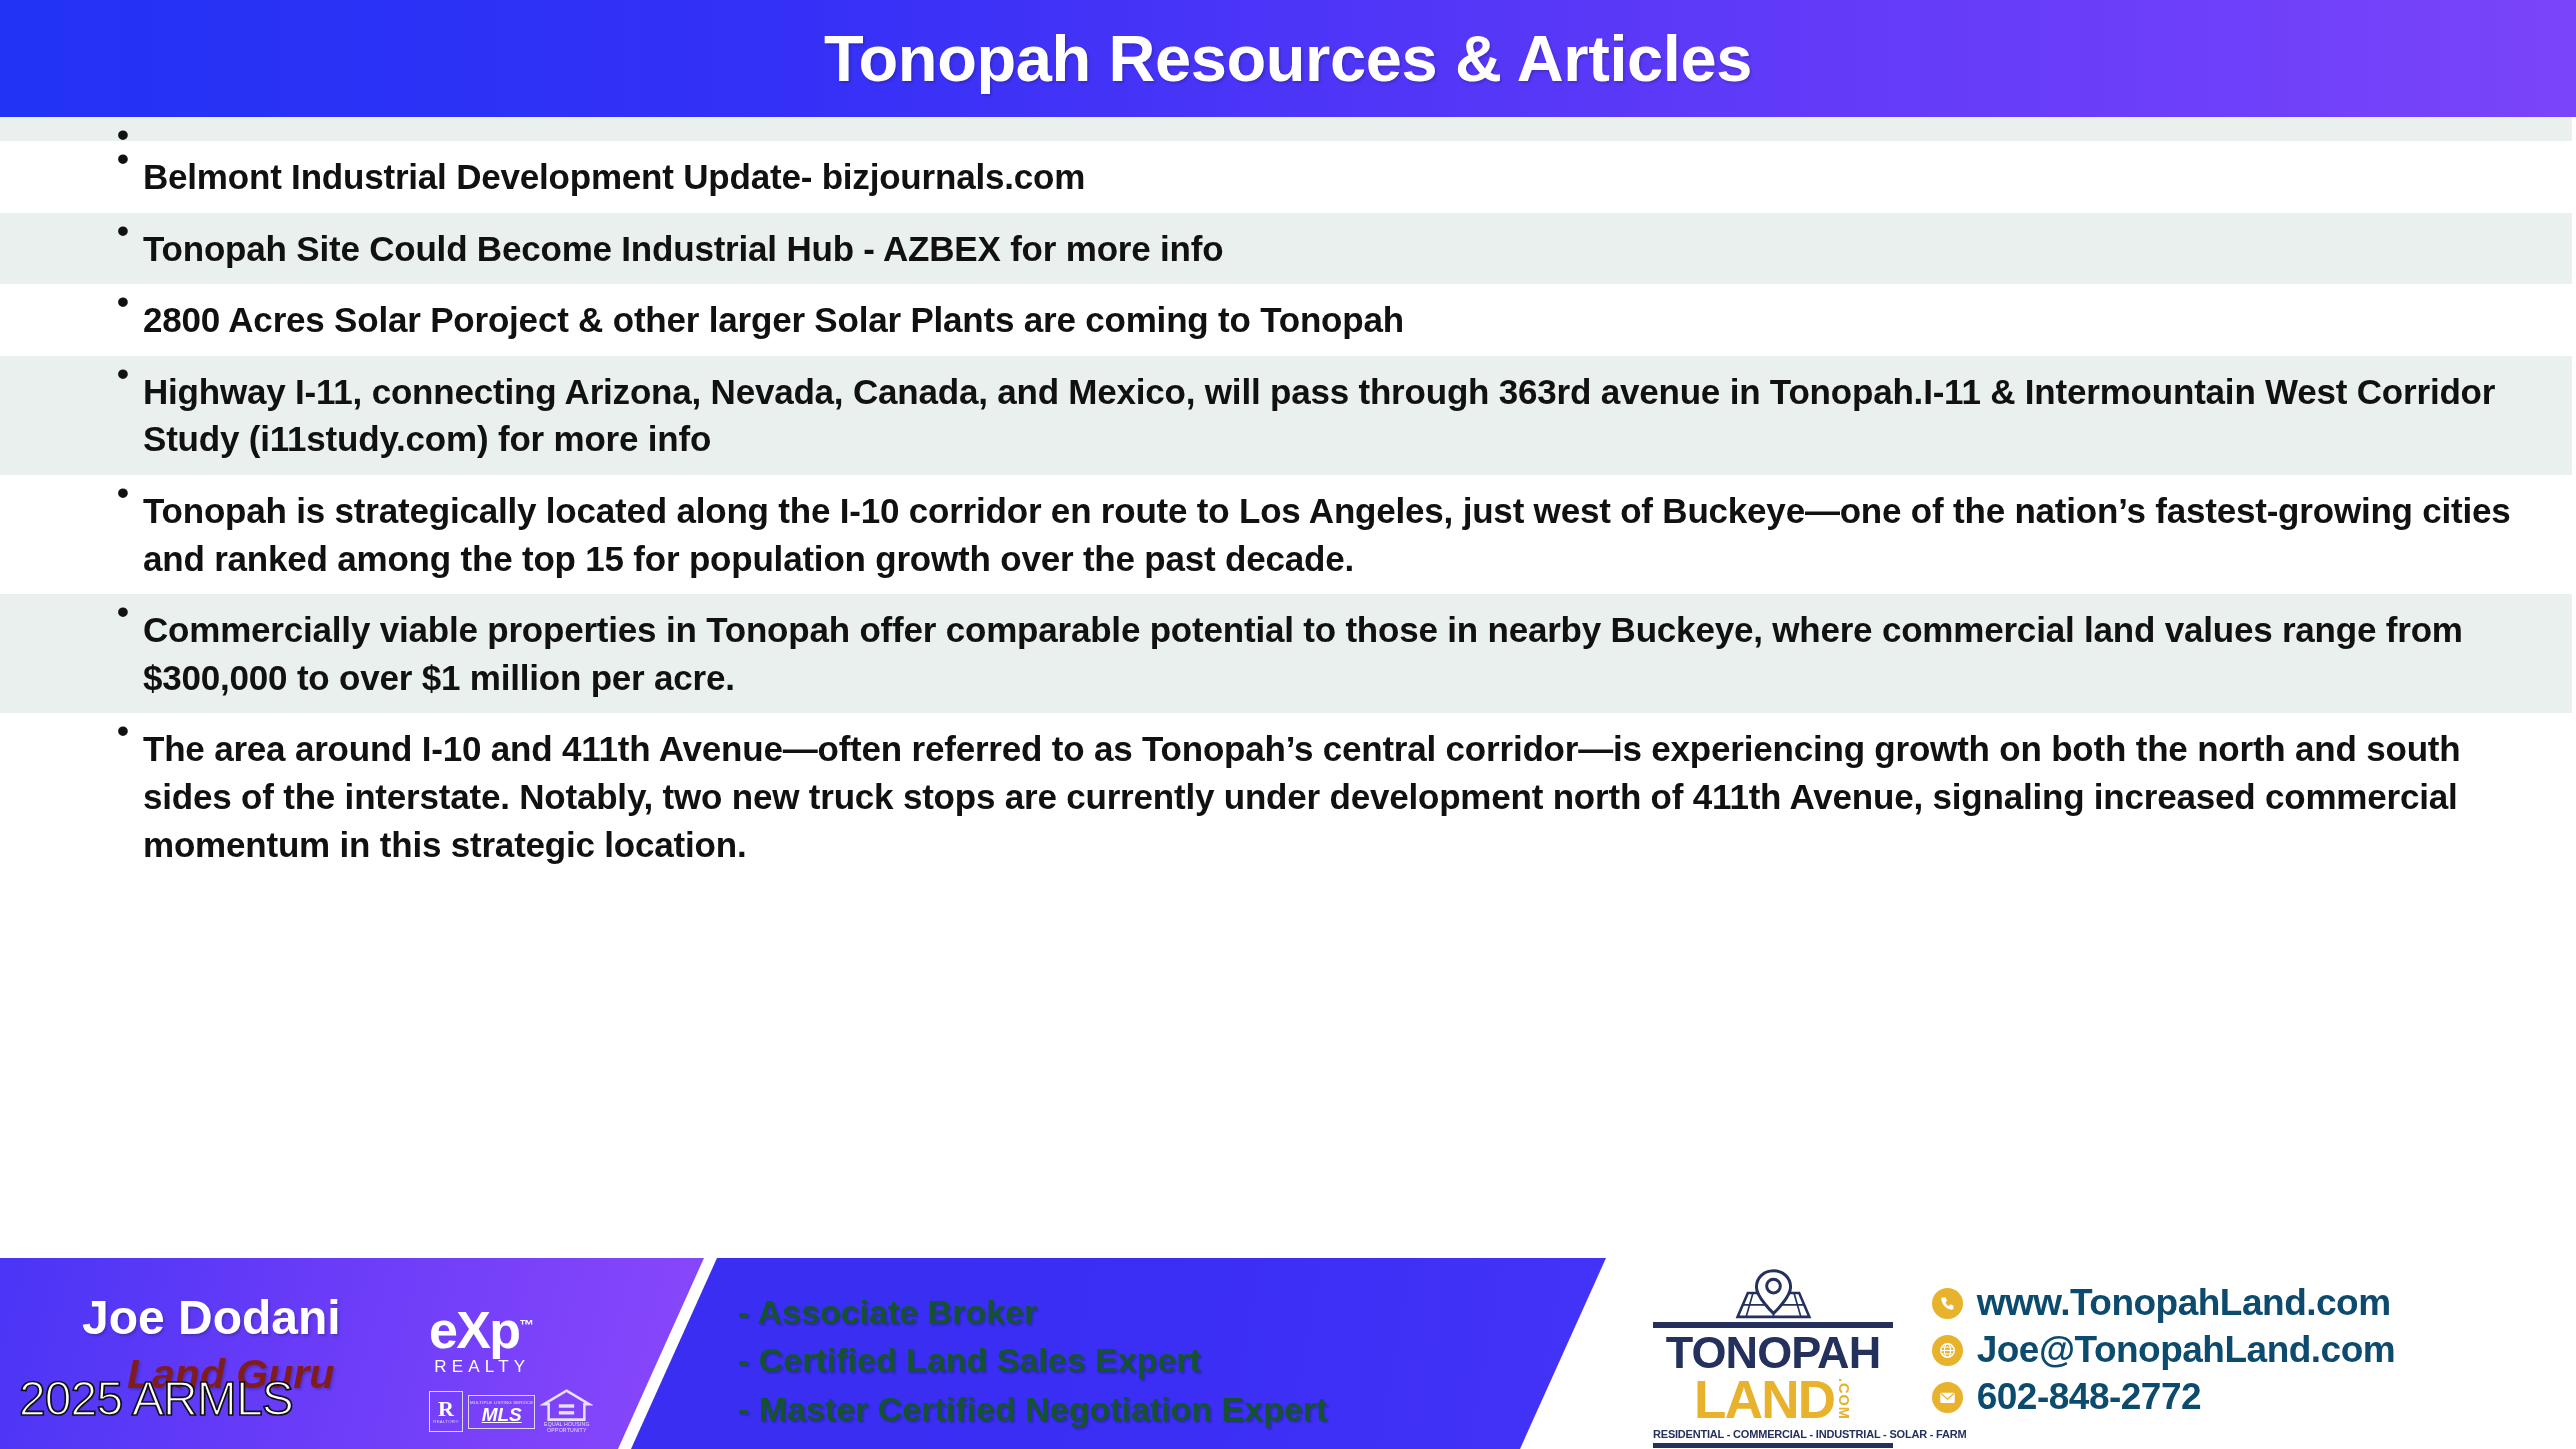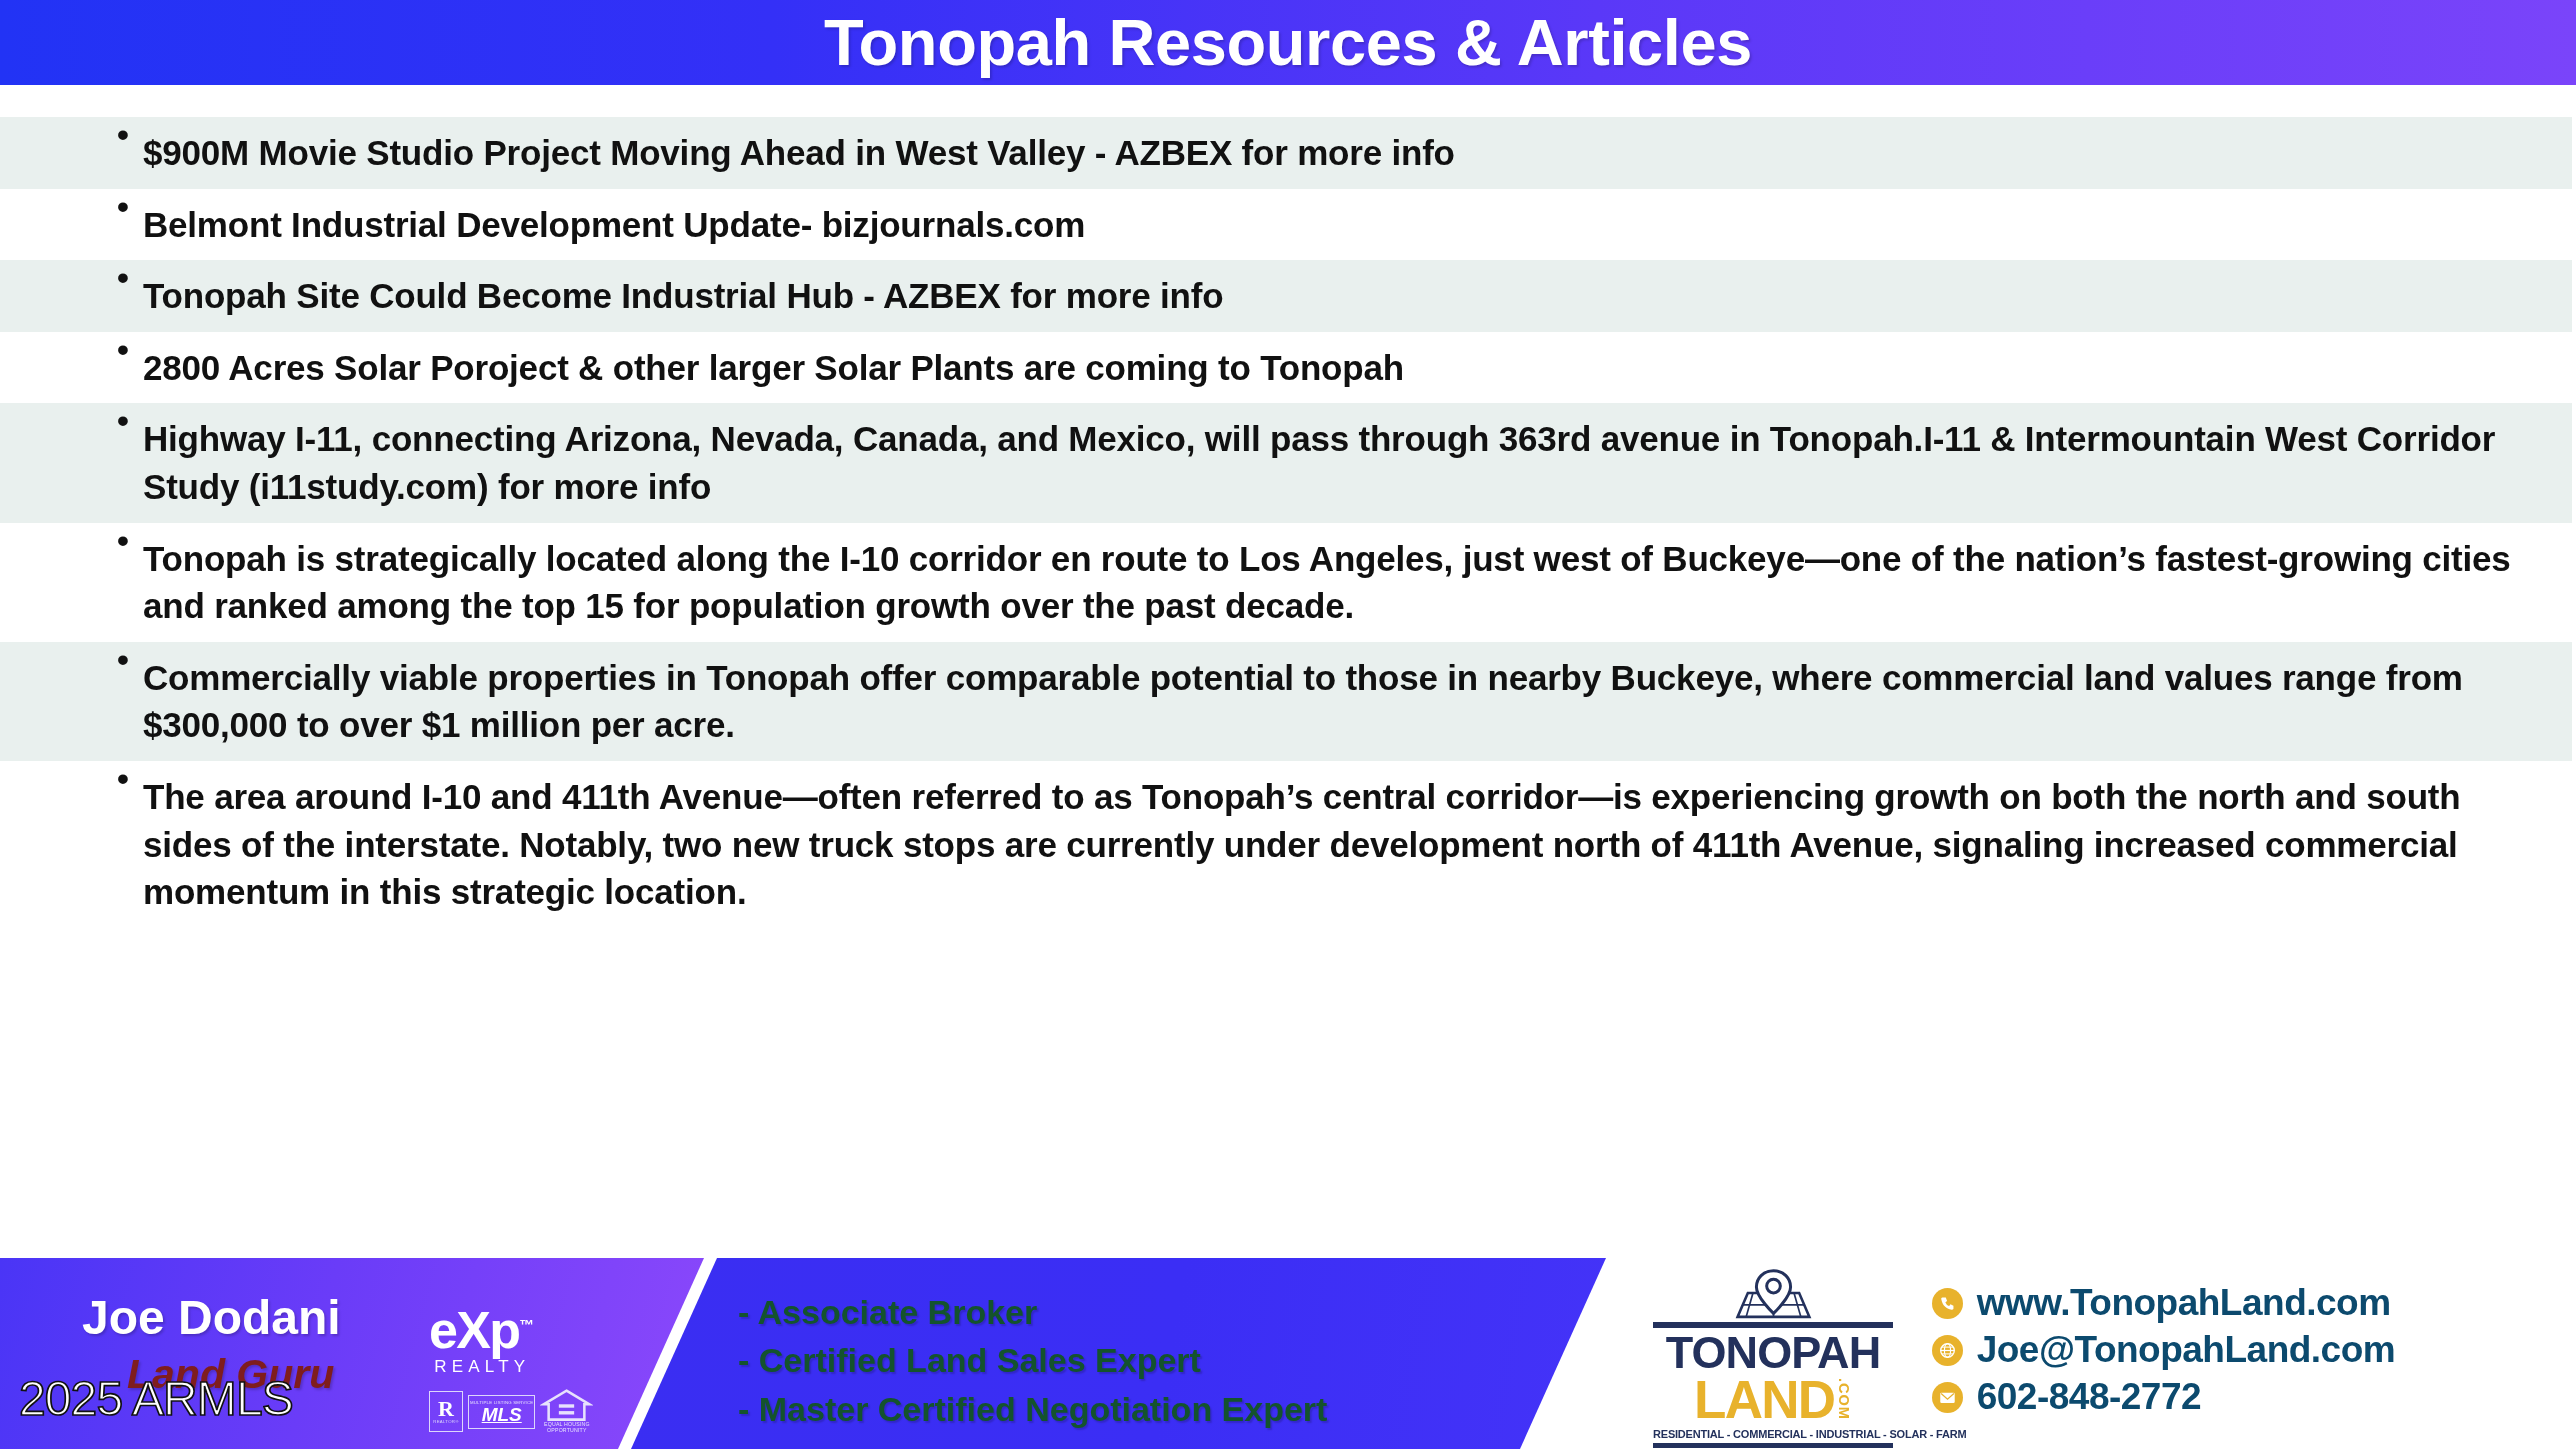--- a/index.html
+++ b/index.html
@@ -5,21 +5,21 @@
   * { margin:0; padding:0; box-sizing:border-box; }
   html,body{ background:#ffffff; }
   body{
     width:2576px; height:1449px;
     font-family:"Liberation Sans", sans-serif;
     overflow:hidden; position:relative;
   }
 
   
   .header{
-    position:absolute; left:0; top:0; width:2576px; height:85px;
+    position:absolute; left:0; top:0; width:2576px; height:117px;
     background:linear-gradient(90deg,#2233f5 0%, #3430f7 30%, #5a38f8 62%, #7a44fa 100%);
     display:flex; align-items:center; justify-content:center;
   }
   .header-title{
     color:#ffffff; font-size:65px; font-weight:bold;
     letter-spacing:-0.4px; text-align:center;
     text-shadow:1.7px 1.7px 2.6px rgba(0,0,0,.18);
   }
 
   
@@ -159,21 +159,20 @@
 <body>
 
 <div class="header">
   <div class="header-title">Tonopah Resources &amp; Articles</div>
 </div>
 
 <div class="list">
 
   <div class="row alt r1">
     <span class="bullet">•</span>
-    <div class="row-text">$900M Movie Studio Project Moving Ahead in West Valley - AZBEX for more info</div>
   </div>
 
   <div class="row plain r2">
     <span class="bullet">•</span>
     <div class="row-text">Belmont Industrial Development Update- bizjournals.com</div>
   </div>
 
   <div class="row alt r3">
     <span class="bullet">•</span>
     <div class="row-text">Tonopah Site Could Become Industrial Hub - AZBEX for more info</div>

